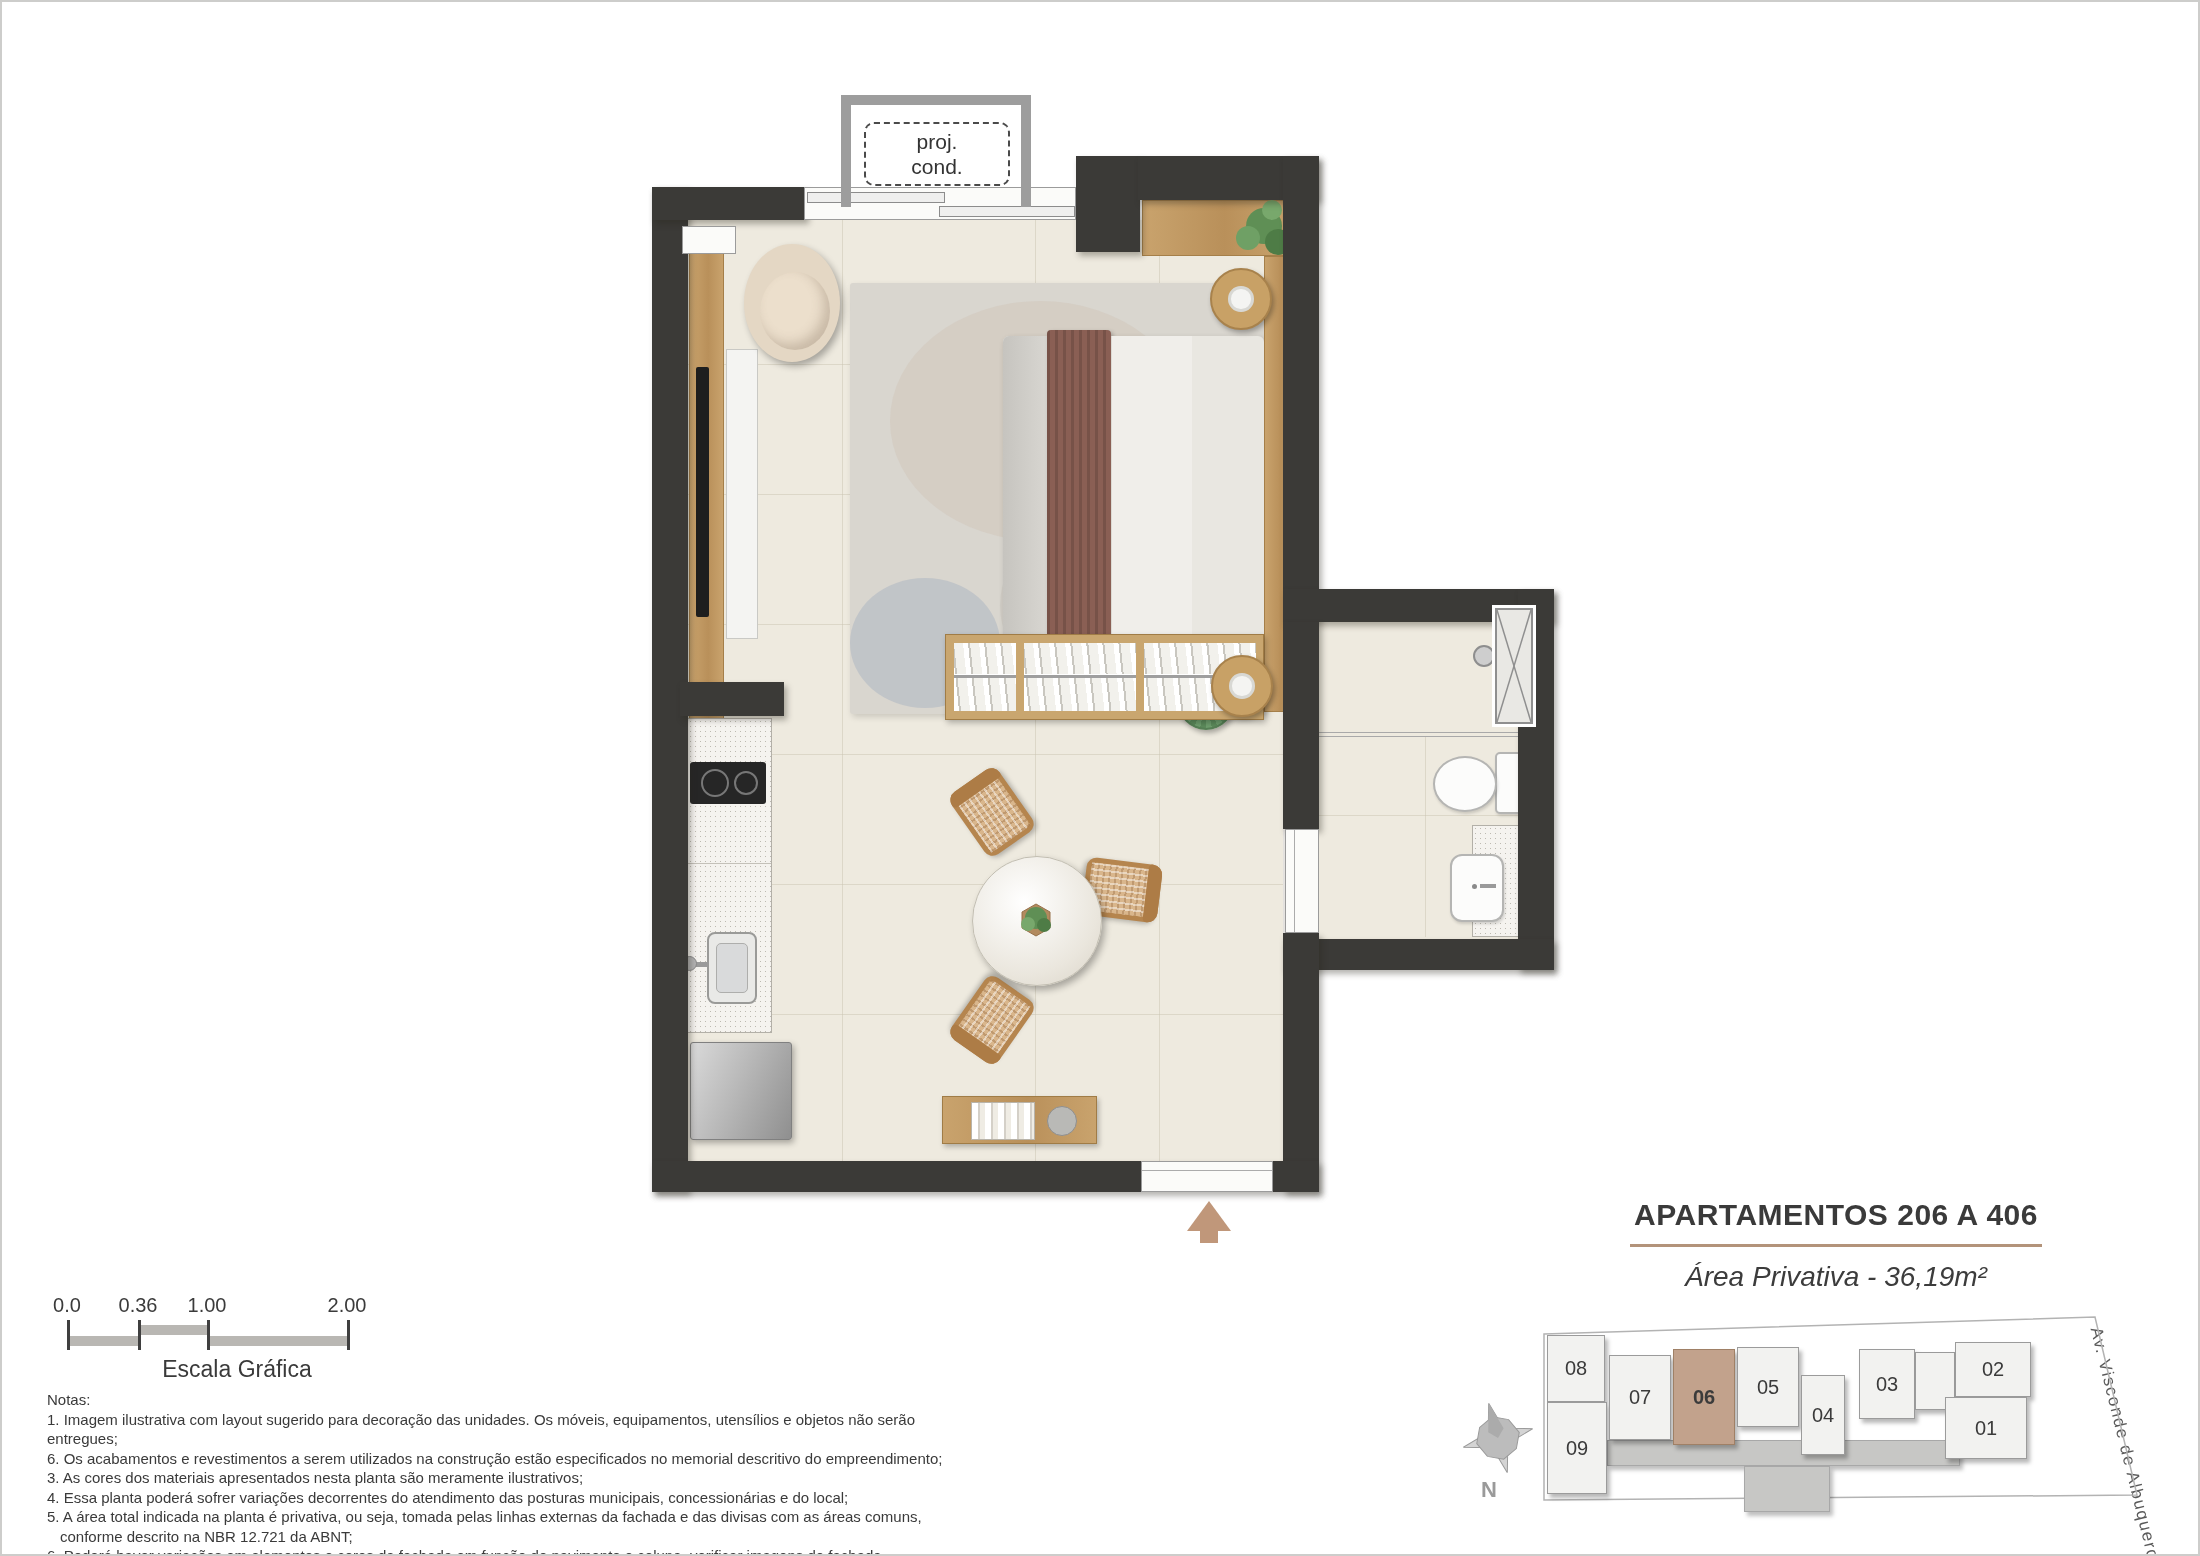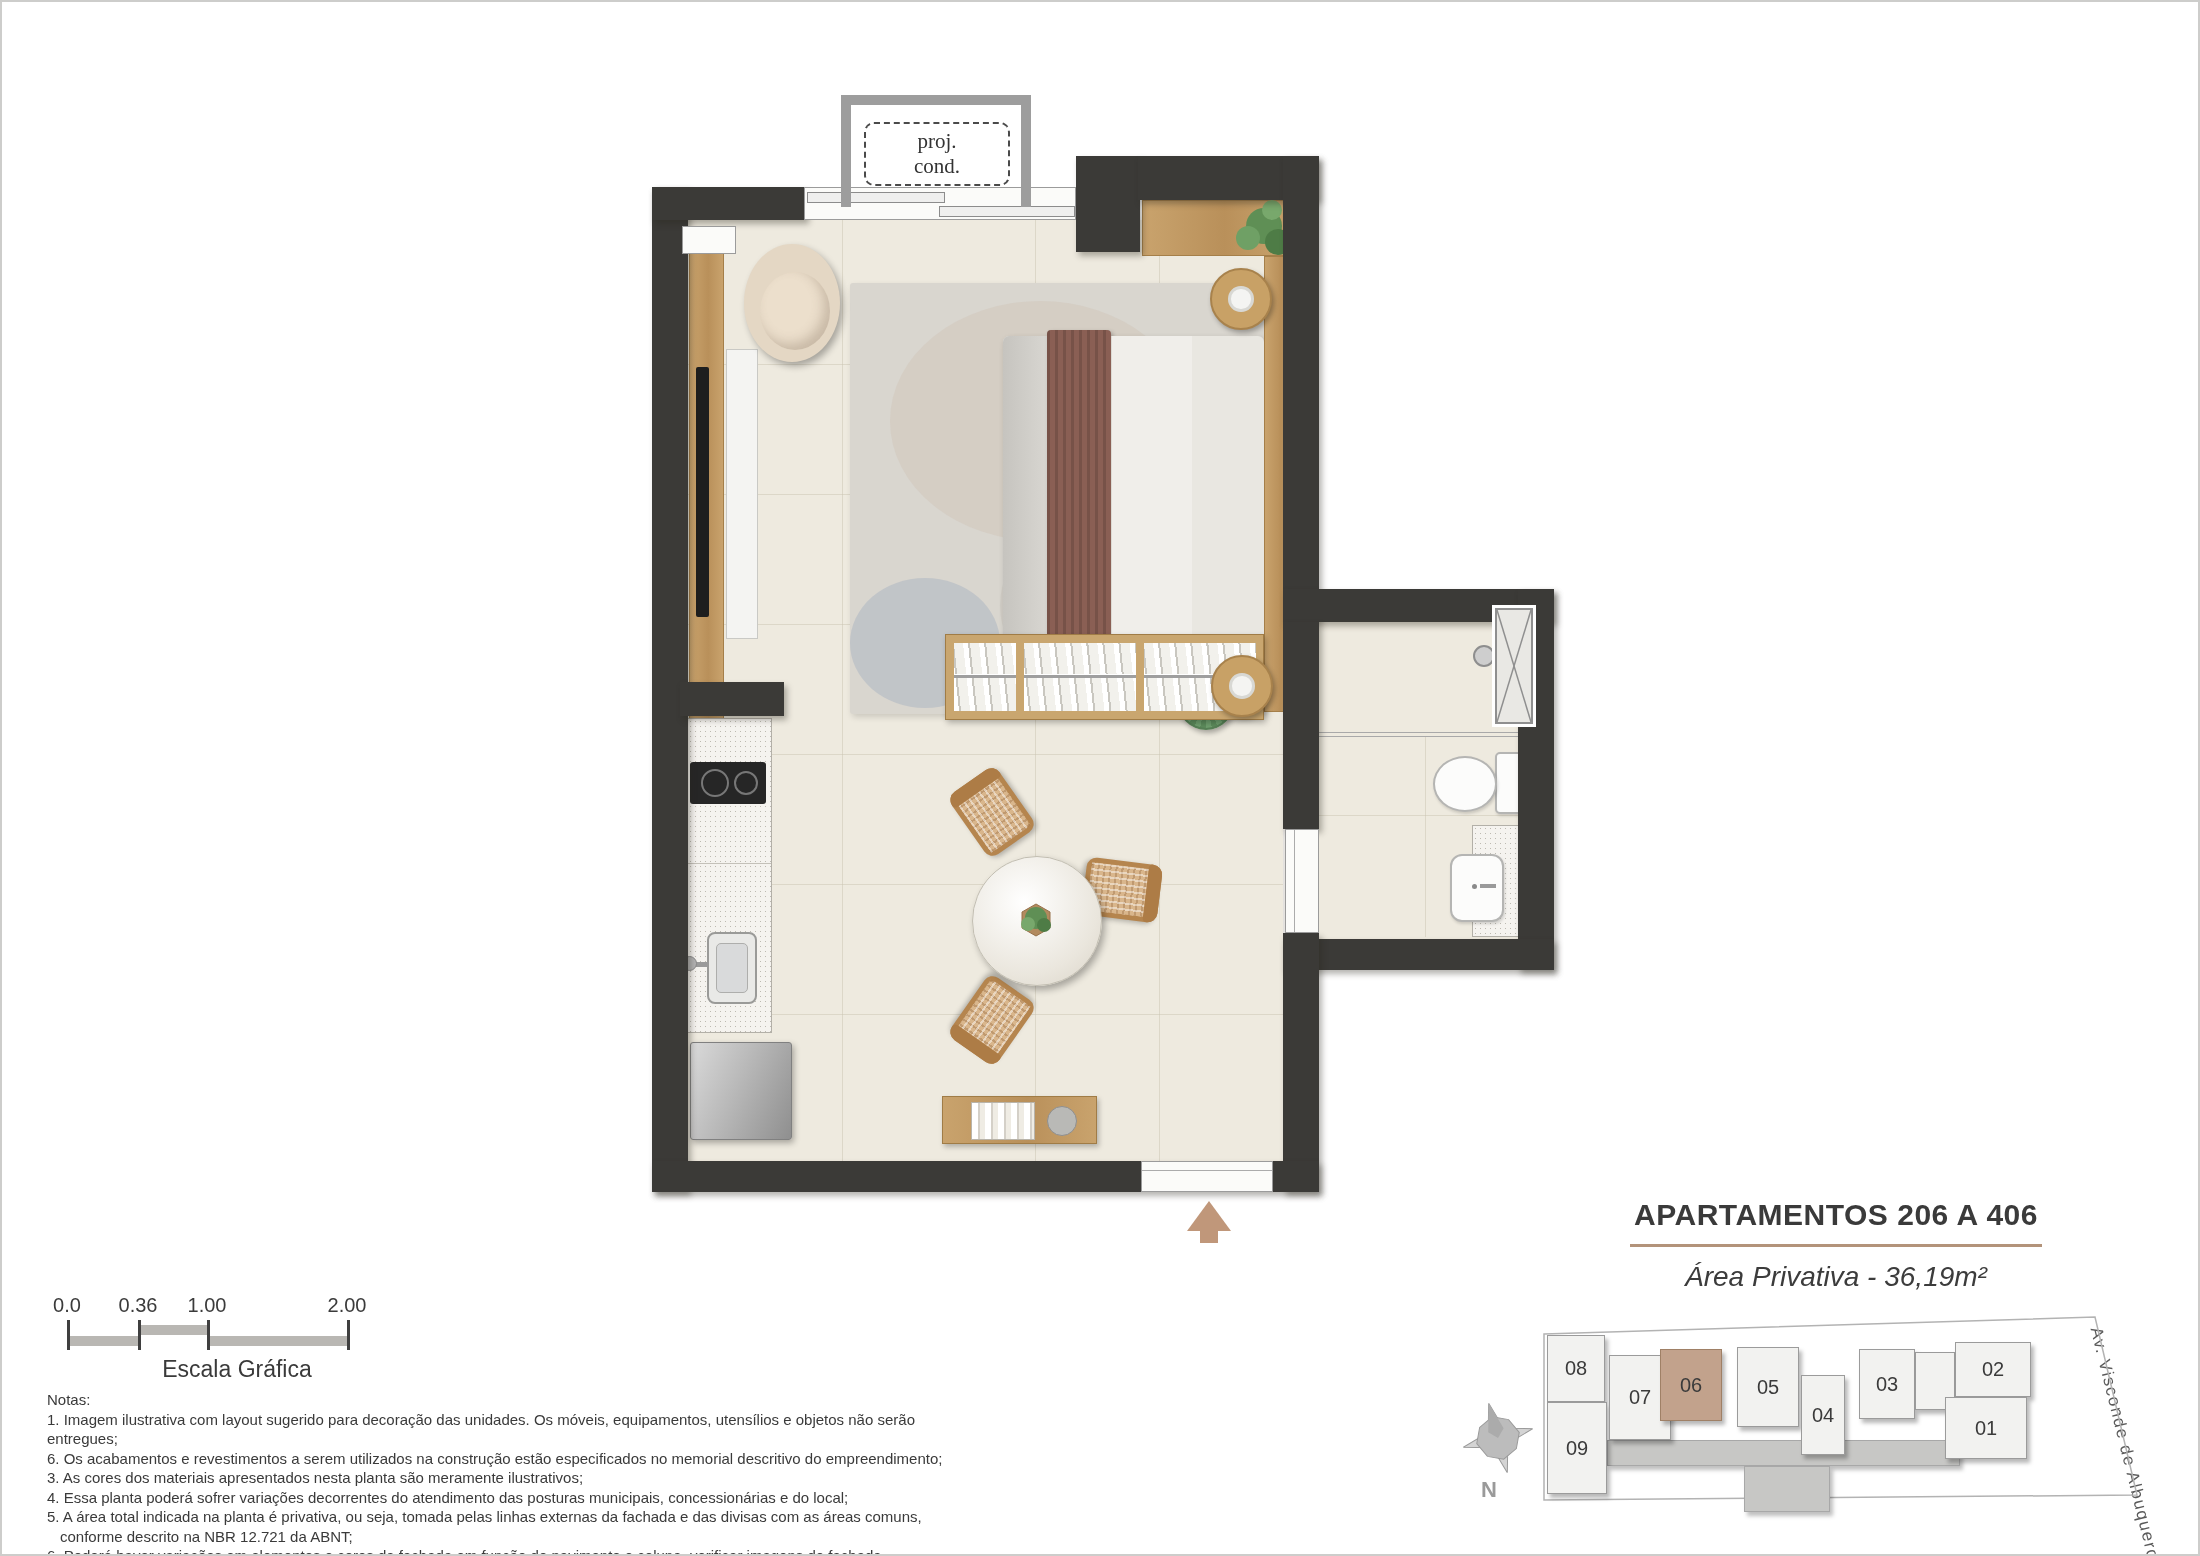--- a/index.html
+++ b/index.html
@@ -212,21 +212,21 @@
     <div class="doorw" style="left:30px;top:136px;width:54px;height:28px;"></div>
 
     <div class="doorw" style="left:152px;top:97px;width:272px;height:33px;">
       <div style="position:absolute;left:2px;top:4px;width:136px;height:9px;background:#efefee;border:1px solid #8c8c8c;"></div>
       <div style="position:absolute;left:134px;top:18px;width:134px;height:9px;background:#efefee;border:1px solid #8c8c8c;"></div>
     </div>
 
     <div class="gwall" style="left:189px;top:5px;width:10px;height:112px;"></div>
     <div class="gwall" style="left:189px;top:5px;width:190px;height:10px;"></div>
     <div class="gwall" style="left:369px;top:5px;width:10px;height:112px;"></div>
-    <div class="balclabel" style="left:212px;top:32px;width:146px;height:64px;font-family:Liberation Serif, serif;">
+    <div class="balclabel" style="left:212px;top:32px;width:146px;height:64px;">
       <div>proj.</div>
       <div>cond.</div>
     </div>
 
     <div class="doorw" style="left:489px;top:1071px;width:132px;height:31px;">
       <div style="position:absolute;left:0;top:8px;width:130px;height:1px;background:#ababab;"></div>
     </div>
     <div class="doorw" style="left:633px;top:739px;width:34px;height:104px;">
       <div style="position:absolute;left:8px;top:0;width:1px;height:102px;background:#ababab;"></div>
     </div>
@@ -269,21 +269,21 @@
 
   <div class="keyplan">
     <svg width="740" height="250" style="position:absolute;left:0;top:0;z-index:1;">
       <polygon points="87,27 638,10 680,188 87,193" fill="none" stroke="#b3b3b3" stroke-width="1.5"></polygon>
     </svg>
     <div class="kp-corr" style="left:150px;top:133px;width:353px;height:26px;"></div>
     <div class="kp-corr" style="left:287px;top:159px;width:86px;height:46px;"></div>
     <div class="kp-unit" style="left:90px;top:28px;width:58px;height:67px;">08</div>
     <div class="kp-unit" style="left:90px;top:95px;width:60px;height:92px;">09</div>
     <div class="kp-unit" style="left:152px;top:48px;width:62px;height:85px;">07</div>
-    <div class="kp-unit hl" style="left:203px;top:42px;width:62px;height:72px;">06</div>
+    <div class="kp-unit hl" style="left:216px;top:42px;width:62px;height:96px;font-weight:bold;">06</div>
     <div class="kp-unit" style="left:280px;top:40px;width:62px;height:80px;">05</div>
     <div class="kp-unit" style="left:344px;top:42px;width:44px;height:80px;margin-top:26px;">04</div>
     <div class="kp-unit" style="left:402px;top:42px;width:56px;height:70px;">03</div>
     <div class="kp-unit" style="left:458px;top:45px;width:40px;height:58px;"></div>
     <div class="kp-unit" style="left:498px;top:35px;width:76px;height:55px;">02</div>
     <div class="kp-unit" style="left:488px;top:90px;width:82px;height:62px;">01</div>
     <svg style="position:absolute;left:5px;top:95px;transform:rotate(-15deg);" width="72" height="72">
       <polygon points="36,0 44,28 72,36 44,44 36,72 28,44 0,36 28,28" fill="#d4d4d4" stroke="#9a9a9a" stroke-width="1"></polygon>
       <polygon points="36,14 51,21 58,36 51,51 36,58 21,51 14,36 21,21" fill="#bcbcbc" stroke="#9a9a9a" stroke-width="1"></polygon>
       <polygon points="36,0 44,28 36,36 28,28" fill="#ababab"></polygon>

